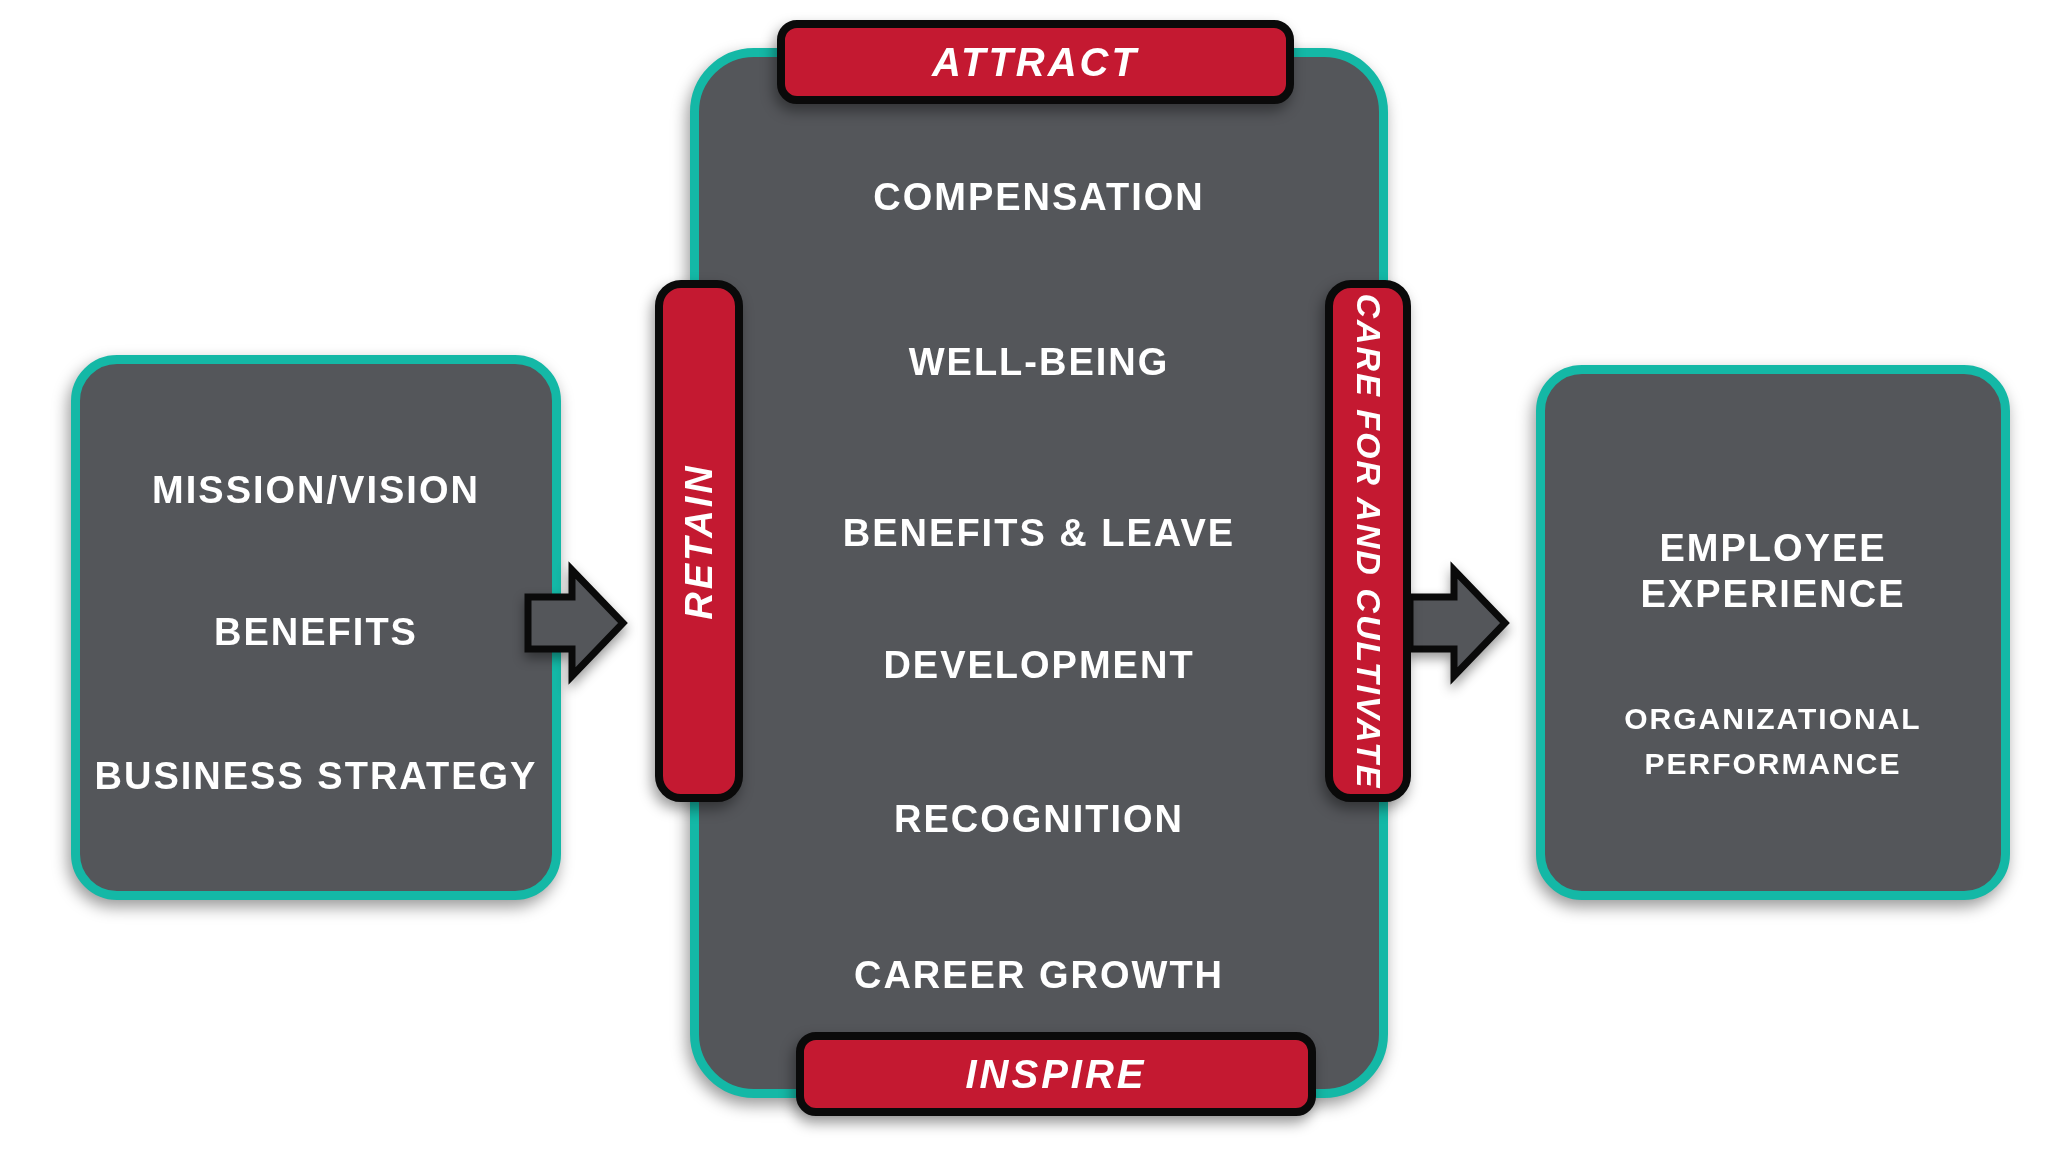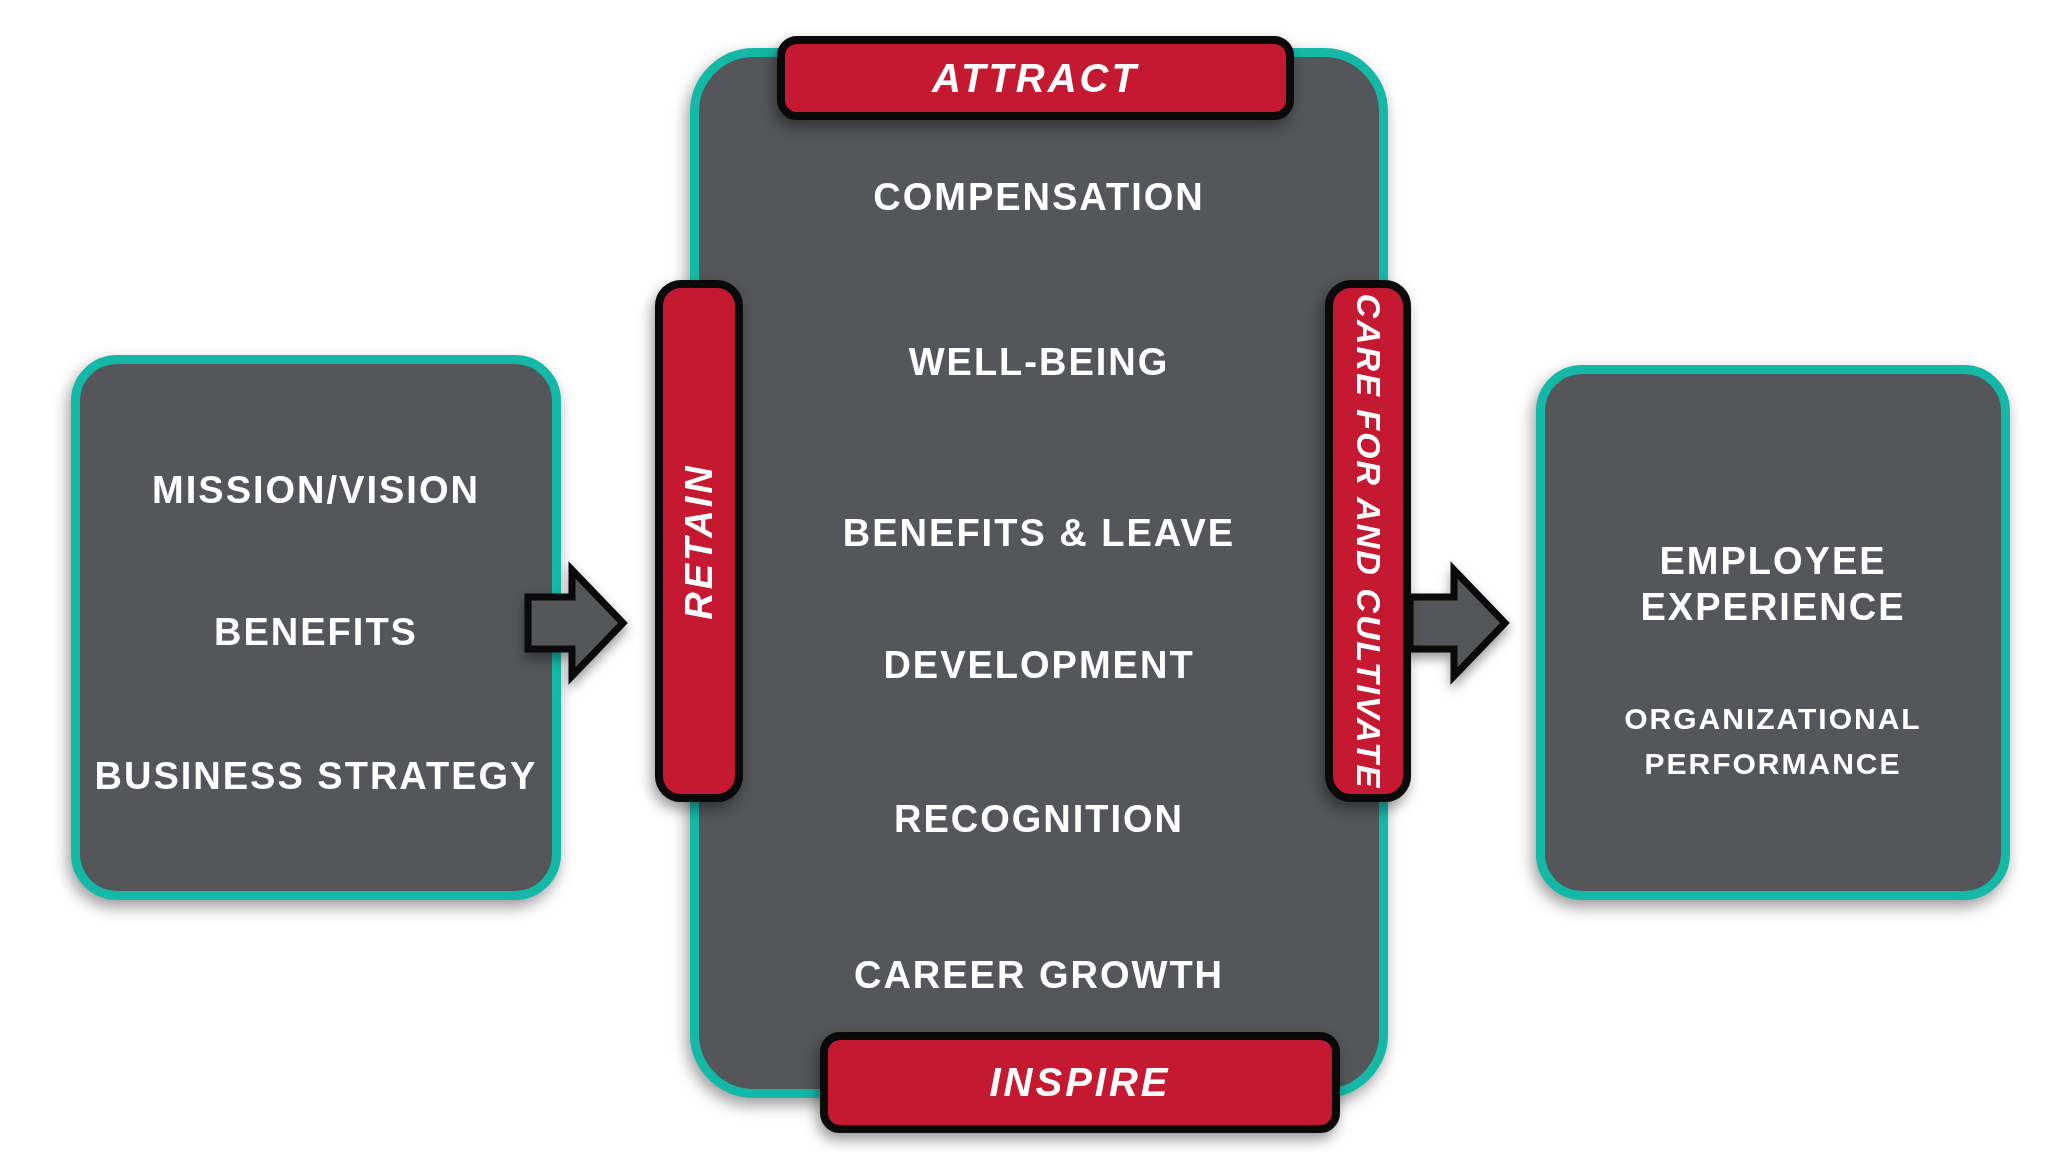--- a/index.html
+++ b/index.html
@@ -77,38 +77,38 @@
 
   <div class="graybox" style="left:690px;top:48px;width:698px;height:1050px;border-radius:64px;z-index:1;">
     <div class="item" style="top:117px;">COMPENSATION</div>
     <div class="item" style="top:282px;">WELL-BEING</div>
     <div class="item" style="top:453px;">BENEFITS &amp; LEAVE</div>
     <div class="item" style="top:585px;">DEVELOPMENT</div>
     <div class="item" style="top:739px;">RECOGNITION</div>
     <div class="item" style="top:895px;">CAREER GROWTH</div>
   </div>
 
-  <div class="redbanner" style="left:777px;top:20px;width:517px;height:84px;border-radius:20px;margin-top:16px;">
+  <div class="redbanner" style="left:777px;top:20px;width:517px;height:84px;border-radius:20px;">
     <span class="banner-text">ATTRACT</span>
   </div>
 
-  <div class="redbanner" style="left:820px;top:1032px;width:520px;height:101px;border-radius:20px;">
+  <div class="redbanner" style="left:796px;top:1032px;width:520px;height:84px;border-radius:20px;">
     <span class="banner-text">INSPIRE</span>
   </div>
 
   <div class="redbanner" style="left:655px;top:280px;width:88px;height:522px;border-radius:26px;">
     <span class="banner-text vtext-up" style="font-size:38px;">RETAIN</span>
   </div>
 
   <div class="redbanner" style="left:1325px;top:280px;width:86px;height:522px;border-radius:26px;">
     <span class="banner-text vtext-down" style="font-size:34px;letter-spacing:2px;">CARE FOR AND CULTIVATE</span>
   </div>
 
   <svg class="arrow" style="left:1406px;top:561px;" width="106" height="124" viewBox="0 0 106 124">
     <polygon points="4,36 48,36 48,9 99,62 48,115 48,88 4,88" fill="#54565A" stroke="#0a0a0a" stroke-width="7" stroke-linejoin="miter"></polygon>
   </svg>
 
   <div class="graybox" style="left:1536px;top:365px;width:474px;height:535px;border-radius:46px;">
-    <div class="item" style="top:164px;">EMPLOYEE EXPERIENCE</div>
+    <div class="item" style="top:151px;">EMPLOYEE EXPERIENCE</div>
     <div class="item-wrap" style="left:28px;width:400px;top:322px;">ORGANIZATIONAL PERFORMANCE</div>
   </div>
 
 </div>
 
 </body></html>

